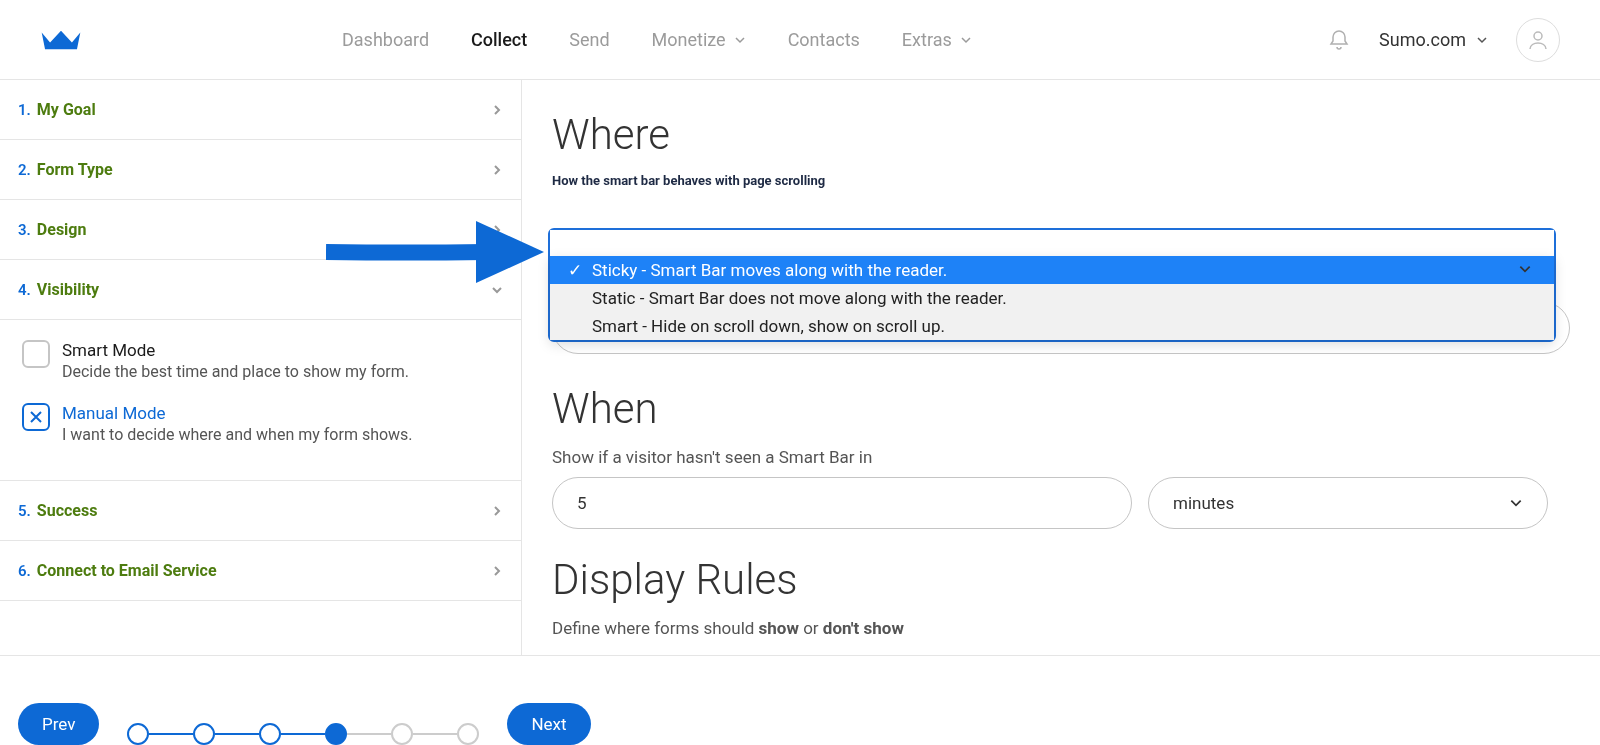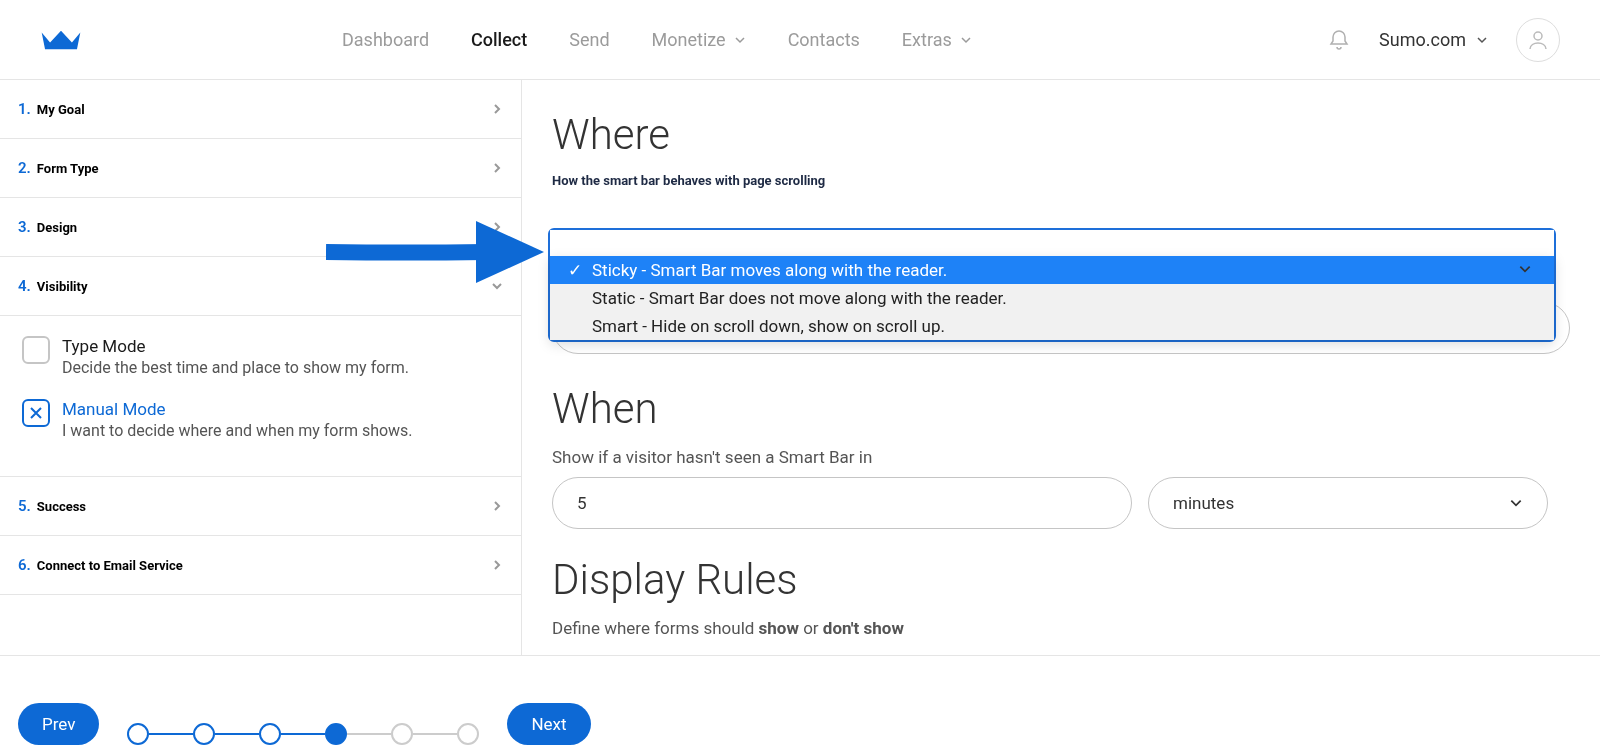--- a/index.html
+++ b/index.html
@@ -12,21 +12,21 @@
 .nav-right{margin-left:auto;display:flex;align-items:center;gap:28px}
 .bell-icon{width:24px;height:24px;color:#b0b0b0}
 .site-name{font-size:18px;color:#333;display:flex;align-items:center;gap:10px;cursor:pointer}
 .avatar-circle{width:44px;height:44px;border:1px solid #ddd;border-radius:50%;display:flex;align-items:center;justify-content:center;cursor:pointer}
 .chev{width:12px;height:12px}
 .main{display:flex;height:575px}
 .sidebar{width:522px;border-right:1px solid #e5e5e5;overflow-y:auto}
 .step{border-bottom:1px solid #e5e5e5;padding:20px 18px;display:flex;align-items:center;justify-content:space-between;cursor:pointer}
 .step-title{display:flex;align-items:baseline;gap:6px}
 .step-num{color:#0d69d5;font-size:15px;font-weight:600}
-.step-label{color:#000000;font-size:13px;font-weight:700}
+.step-label{color:#4d7c0f;font-size:16px;font-weight:700}
 .step-chev{color:#999}
 .sub-options{padding:20px 22px 28px 22px;border-bottom:1px solid #e5e5e5}
 .option{display:flex;gap:12px;margin-bottom:22px}
 .option:last-child{margin-bottom:8px}
 .check-box{width:28px;height:28px;border:2px solid #c5c5c5;border-radius:6px;flex-shrink:0;display:flex;align-items:center;justify-content:center}
 .check-box.checked{border-color:#0d69d5}
 .option-text{flex:1}
 .option-title{font-size:17px;color:#1a1a1a;margin-bottom:2px}
 .option-title.blue{color:#0d69d5}
 .option-desc{font-size:16px;color:#555}
@@ -141,21 +141,21 @@
           <span class="step-label">Visibility</span>
         </div>
       <svg class="step-chev" width="12" height="12" viewBox="0 0 12 12">
           <path d="M2 4l4 4 4-4" stroke="#999" stroke-width="2" fill="none"></path>
         </svg>
     </div>
     <div class="sub-options">
       <div class="option">
         <div class="check-box"></div>
         <div class="option-text">
-          <div class="option-title">Type Mode</div>
+          <div class="option-title">Smart Mode</div>
           <div class="option-desc">Decide the best time and place to show my form.</div>
         </div>
       </div>
       <div class="option">
         <div class="check-box checked">
             <svg width="14" height="14" viewBox="0 0 14 14">
               <path d="M2 2l10 10M12 2L2 12" stroke="#0d69d5" stroke-width="2"></path>
             </svg>
           </div>
         <div class="option-text">

